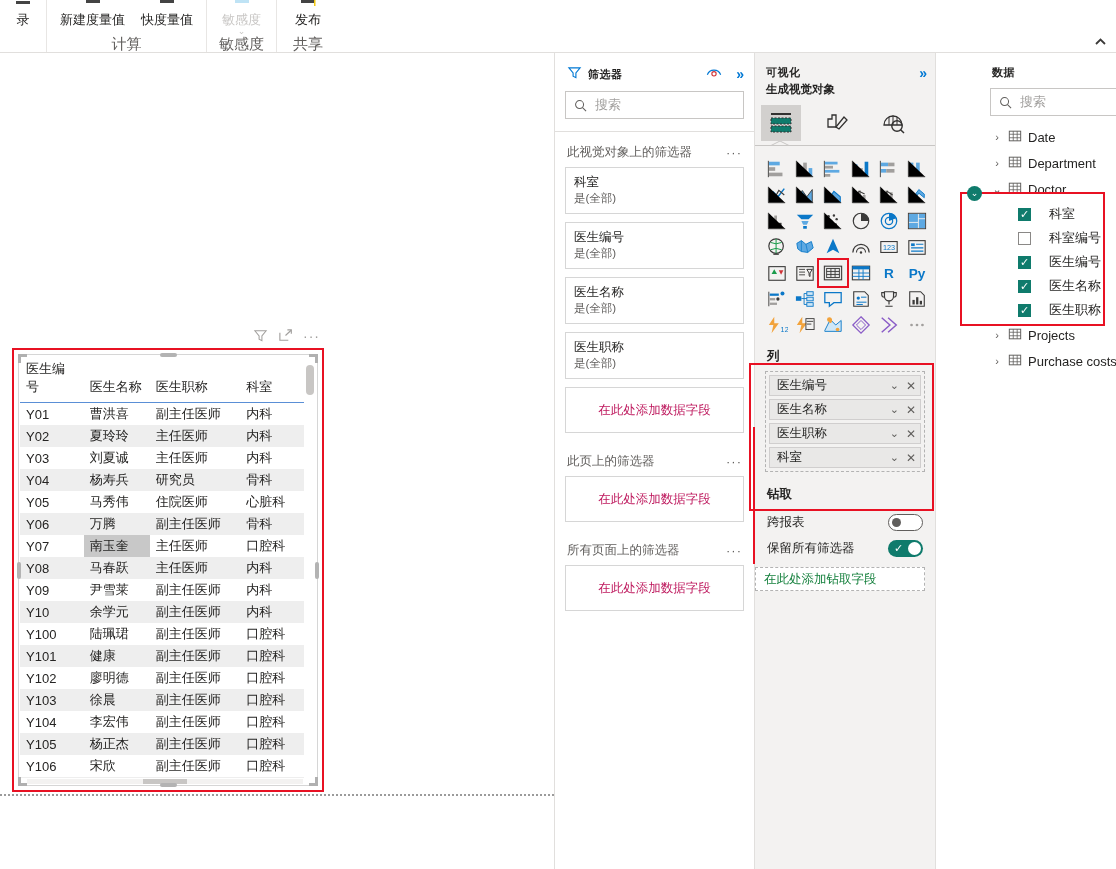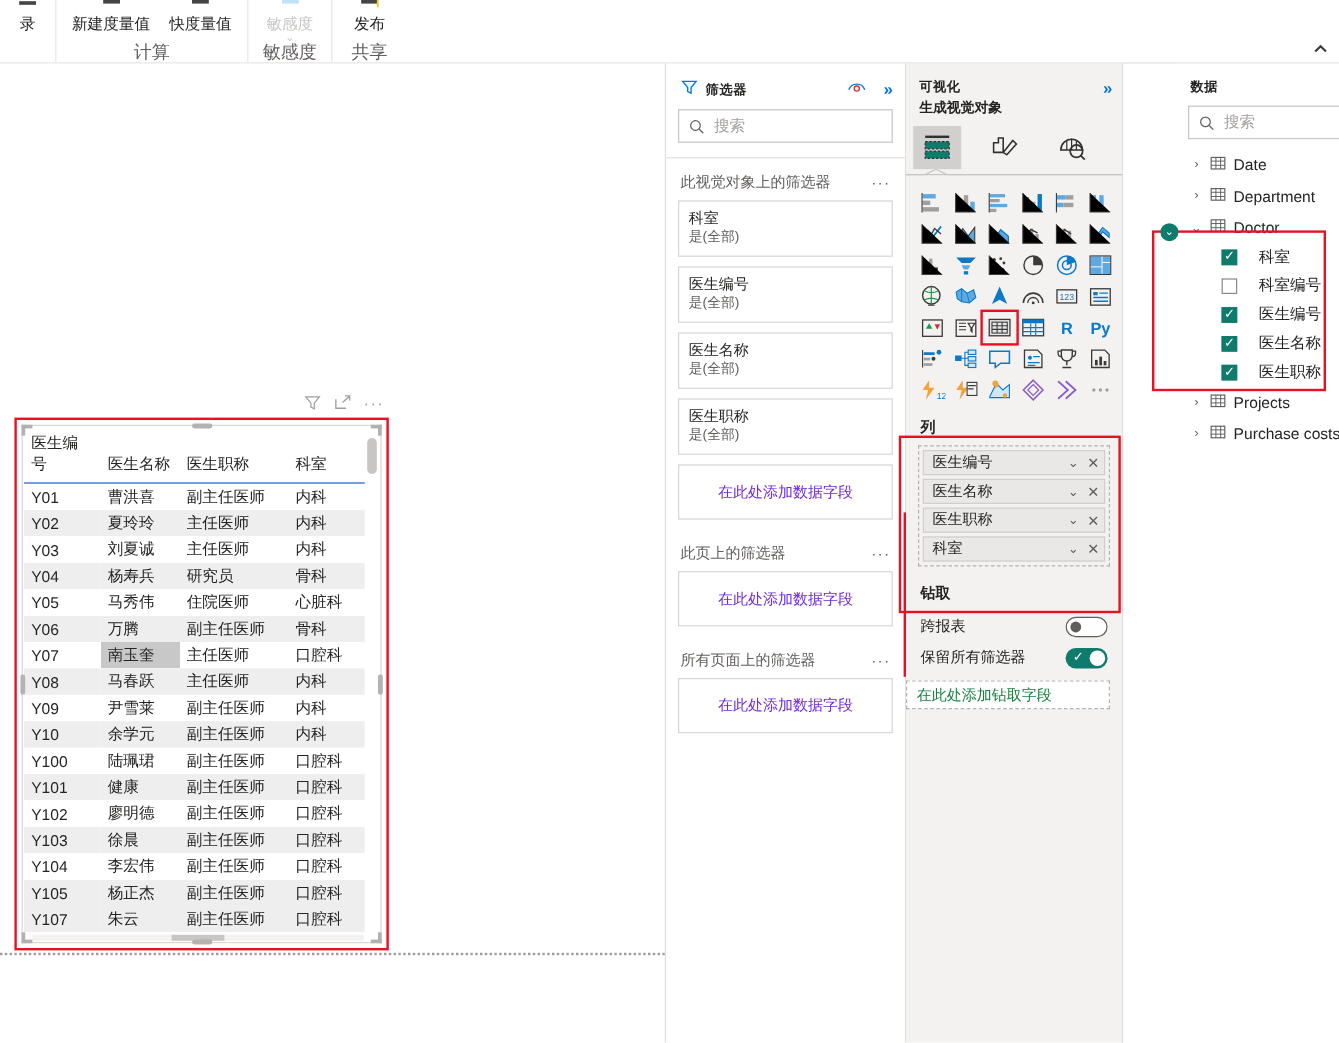--- a/index.html
+++ b/index.html
@@ -130,21 +130,21 @@
   .filter-section-label .dots { margin-left: auto; color: #605e5c; letter-spacing: 1px; font-size: 13px; }
 
   .filter-card {
     margin: 0 10px 8px 10px; border: 1px solid #d6d6d6; padding: 6px 8px 7px 8px; background: #fff;
   }
   .filter-card .fc-title { font-size: 12.5px; color: #252423; line-height: 17px; }
   .filter-card .fc-sub { font-size: 11.5px; color: #605e5c; line-height: 15px; }
   .filter-drop {
     margin: 0 10px 8px 10px; border: 1px solid #d6d6d6; height: 46px; background: #fff;
     display: flex; align-items: center; justify-content: center;
-    font-size: 12.5px; color: #6d28d9;
+    font-size: 12.5px; color: #be185d;
   }
   .filters-red-edge {
     position: absolute; left: 198px; top: 374px; width: 2px; height: 137px; background: #e81123;
   }
 
   
   .vis-sub { font-size: 11.5px; color: #252423; padding: 0 10px 4px 11px; font-weight: bold; }
   .vis-tabs { display: flex; padding: 0 6px; gap: 16px; align-items: flex-end; height: 40px; }
   .vis-tab { width: 40px; height: 36px; display: flex; align-items: center; justify-content: center; }
   .vis-tab.active { background: #d2d0ce; }
@@ -417,20 +417,26 @@
                 </tr>
                 <tr>
                   <td class="col-1">Y104</td>
                   <td class="col-2">李宏伟</td>
                   <td class="col-3">副主任医师</td>
                   <td class="col-4">口腔科</td>
                 </tr>
                 <tr class="alt">
                   <td class="col-1">Y105</td>
                   <td class="col-2">杨正杰</td>
+                  <td class="col-3">副主任医师</td>
+                  <td class="col-4">口腔科</td>
+                </tr>
+                <tr>
+                  <td class="col-1">Y106</td>
+                  <td class="col-2">宋欣</td>
                   <td class="col-3">副主任医师</td>
                   <td class="col-4">口腔科</td>
                 </tr>
                 <tr class="alt">
                   <td class="col-1">Y107</td>
                   <td class="col-2">朱云</td>
                   <td class="col-3">副主任医师</td>
                   <td class="col-4">口腔科</td>
                 </tr>
               </tbody>

